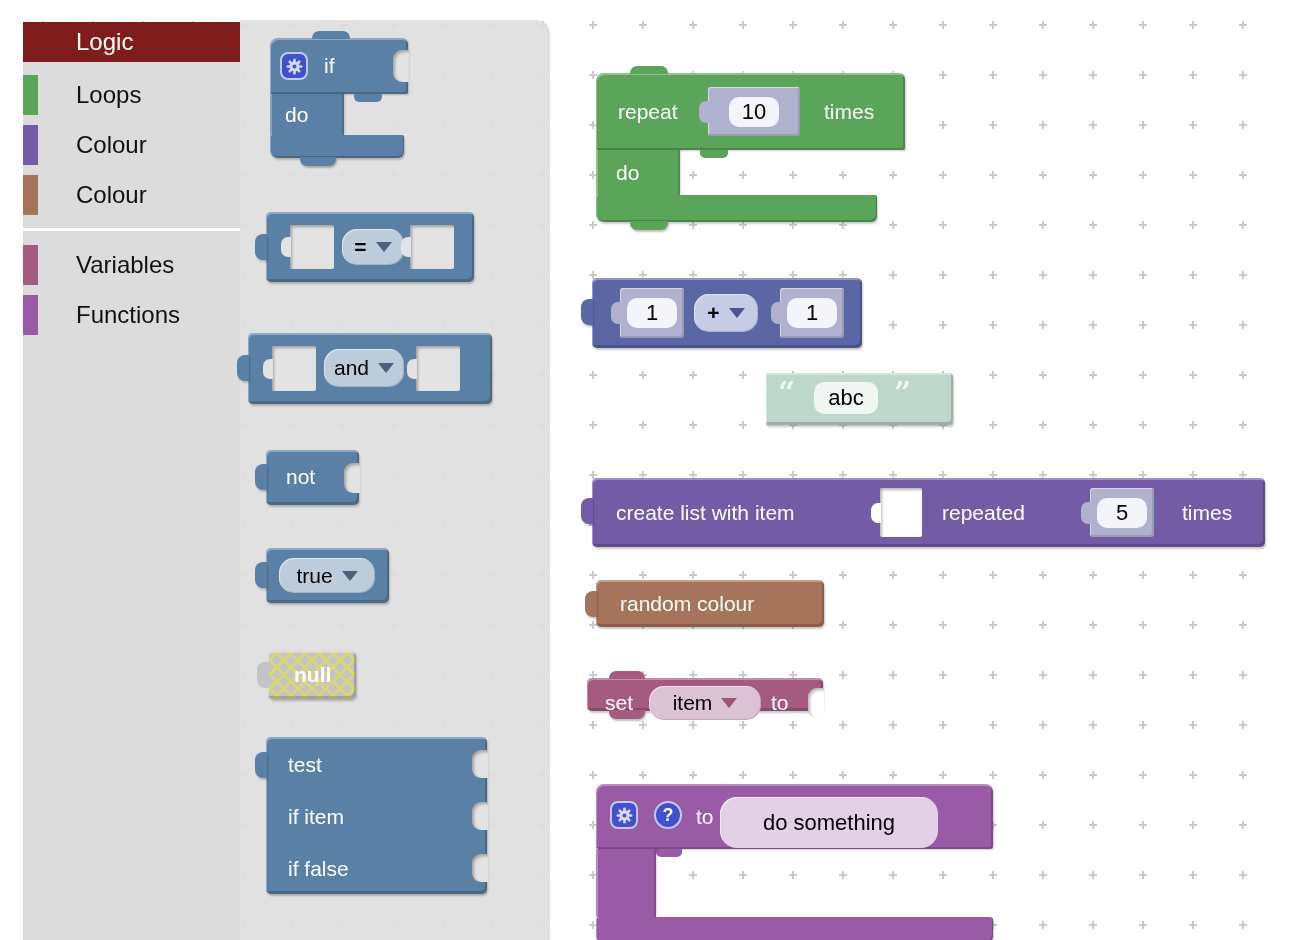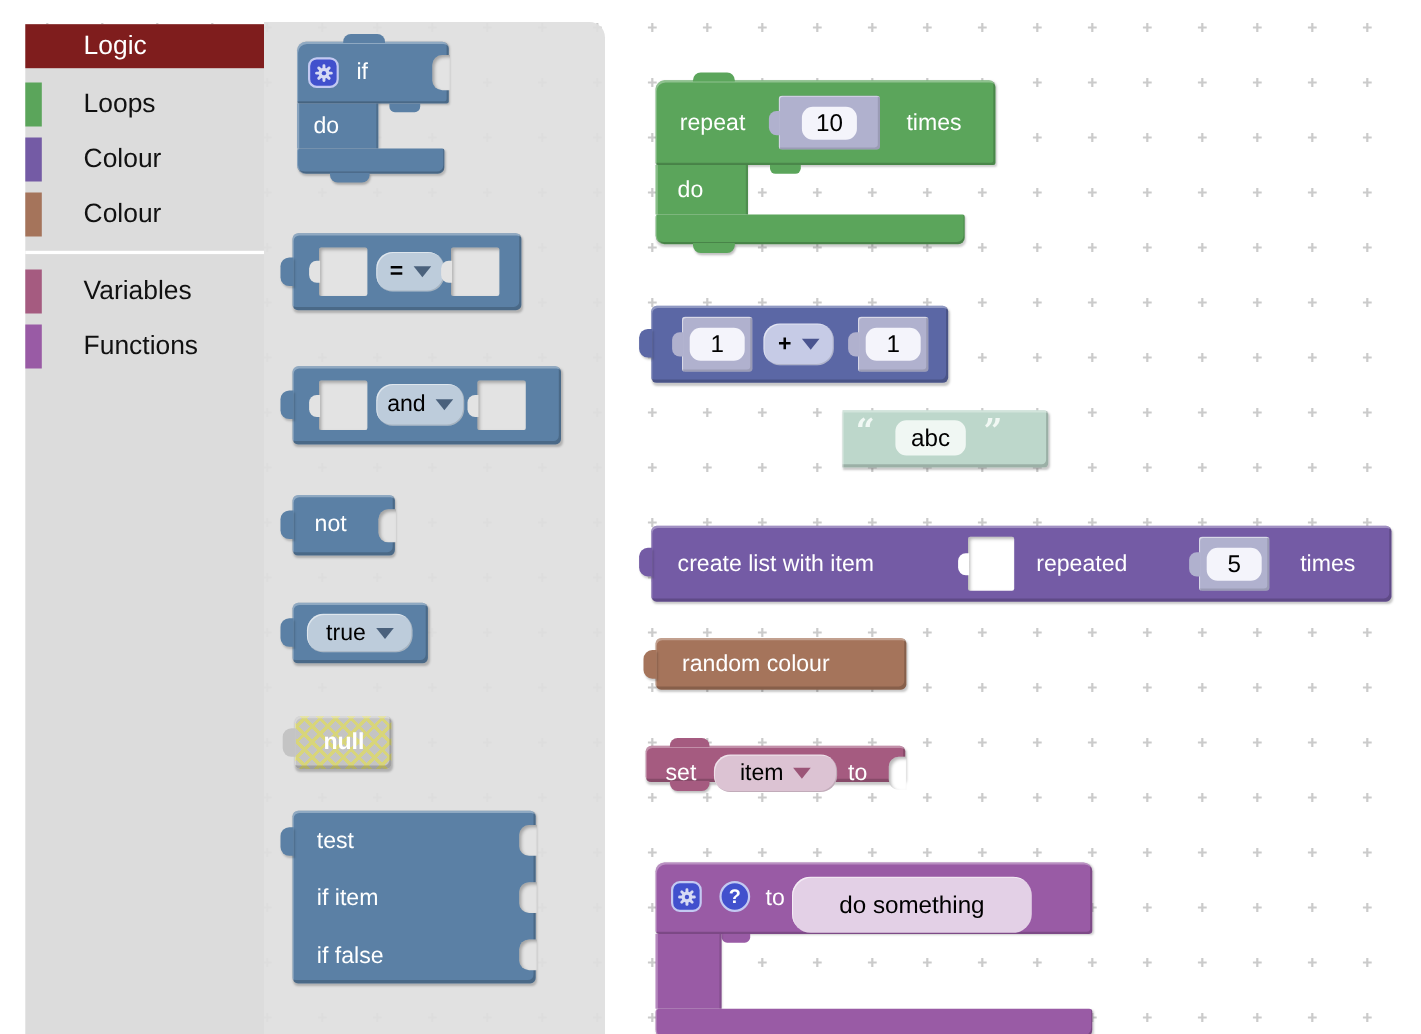--- a/index.html
+++ b/index.html
@@ -150,21 +150,21 @@
   <div class="blk c-logic" style="left:266px;top:212px;width:208px;height:70px">
     <div class="otab" style="top:22px"></div>
     <div class="hole gray" style="left:24px;top:13px;width:44px;height:44px"></div>
     <div class="dd" style="left:76px;top:17px;width:62px;height:36px;background:var(--dd_logic)">
       <b>=</b>
       <span class="tri"></span>
     </div>
     <div class="hole gray" style="left:144px;top:13px;width:44px;height:44px"></div>
   </div>
 
-  <div class="blk c-logic" style="left:266px;top:333px;width:244px;height:71px">
+  <div class="blk c-logic" style="left:248px;top:333px;width:244px;height:71px">
     <div class="otab" style="top:22px"></div>
     <div class="hole gray" style="left:24px;top:13px;width:44px;height:45px"></div>
     <div class="dd" style="left:76px;top:16px;width:80px;height:38px;background:var(--dd_logic)">
       <span>and</span>
       <span class="tri"></span>
     </div>
     <div class="hole gray" style="left:168px;top:13px;width:44px;height:45px"></div>
   </div>
 
   <div class="blk c-logic" style="left:266px;top:450px;width:93px;height:55px">

